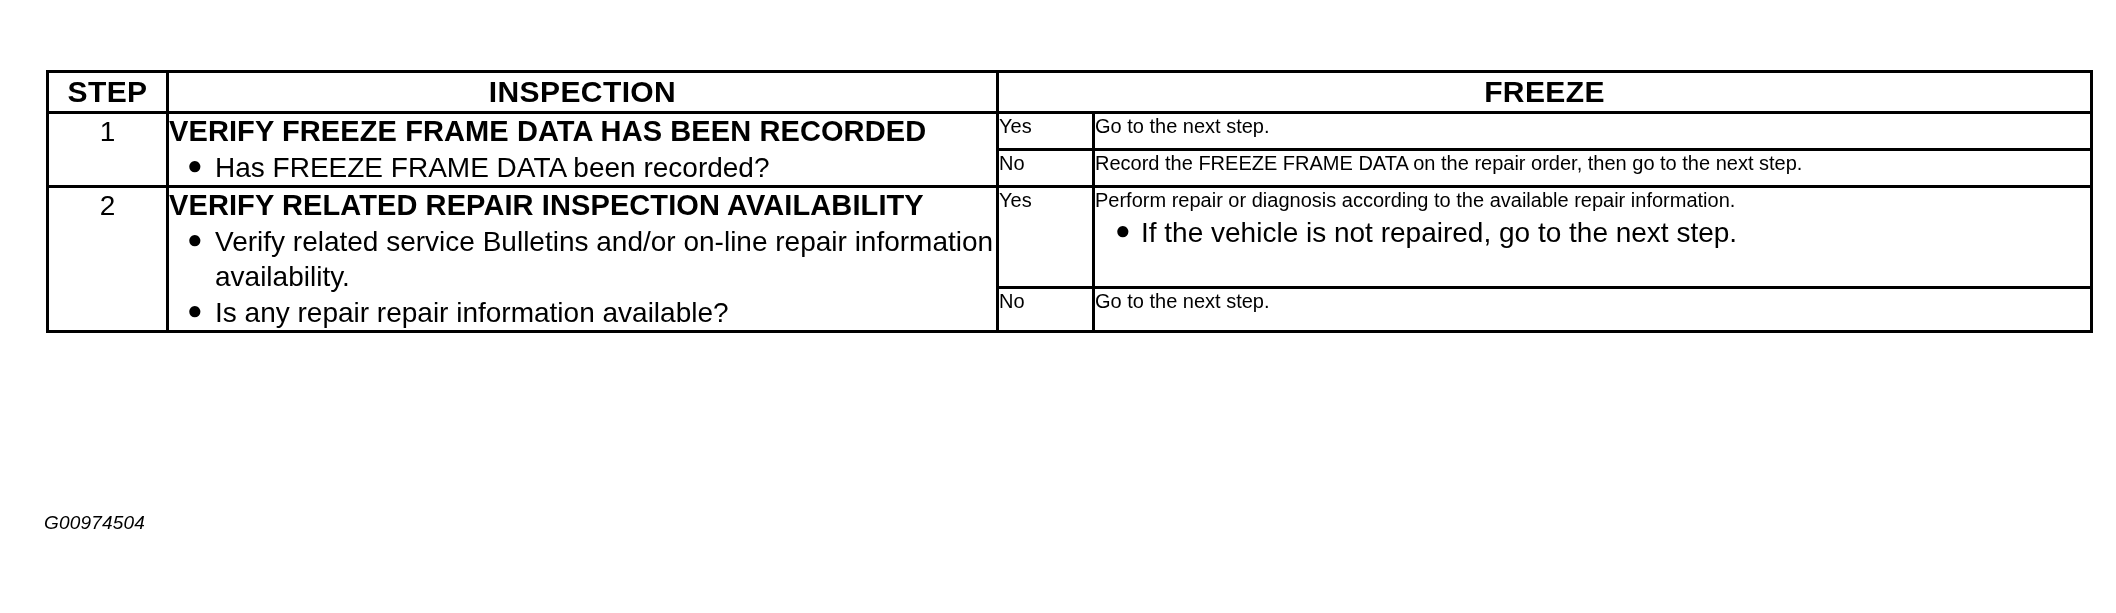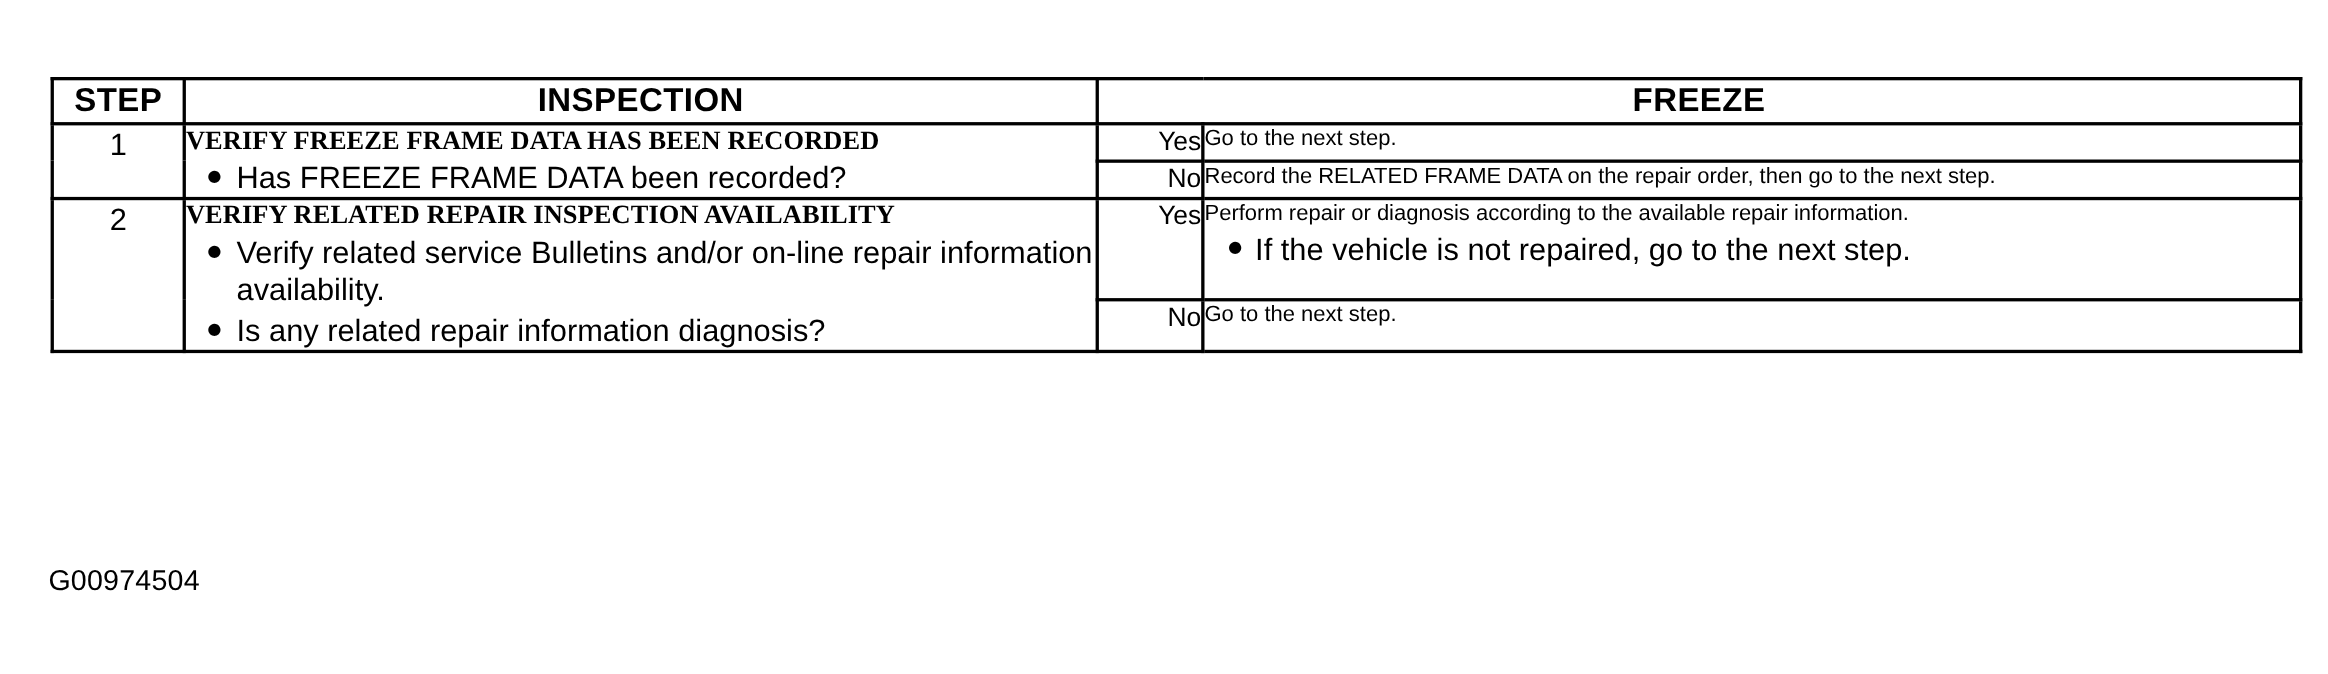--- a/index.html
+++ b/index.html
@@ -60,24 +60,23 @@
   }
 
   
   .insp-cell {
     padding: 8px 10px 10px 12px;
     font-size: 28px;
     line-height: 1.25;
   }
   .insp-title {
     font-weight: bold;
-    font-size: 24px;
+    font-size: 29px;
     line-height: 1.22;
     letter-spacing: 0.1px;
-    font-family: Liberation Serif, serif;
   }
   .insp-list {
     margin: 2px 0 0 0;
     padding: 0;
     list-style: none;
   }
   .insp-list li {
     position: relative;
     padding-left: 46px;
     font-size: 28px;
@@ -87,22 +86,22 @@
   .insp-list li .bullet {
     position: absolute;
     left: 18px;
     top: -1px;
     font-size: 26px;
     line-height: 1.22;
   }
 
   
   .yn-cell {
-    text-align: right;
-    font-size: 24px;
+    text-align: left;
+    font-size: 20px;
     line-height: 1.25;
     padding: 8px 6px 6px 6px;
     white-space: nowrap;
   }
 
   
   .act-cell {
     padding: 8px 10px 8px 14px;
     font-size: 28px;
     line-height: 1.25;
@@ -127,23 +126,24 @@
     position: absolute;
     left: 20px;
     top: -1px;
     font-size: 26px;
   }
 
   .figure-id {
     position: absolute;
     left: 34px;
     top: 512px;
-    font-size: 26px;
+    font-size: 19px;
     line-height: 1.2;
     letter-spacing: 0.2px;
+    font-style: italic;
   }
 </style>
 </head>
 <body>
 
 <div class="page">
 
   <table class="diag-table">
     <colgroup>
       <col style="width:120px">
@@ -169,31 +169,31 @@
         </td>
         <td class="yn-cell">Yes</td>
         <td class="act-cell">
           <div class="act-text">Go to the next step.</div>
         </td>
       </tr>
 
       <tr>
         <td class="yn-cell">No</td>
         <td class="act-cell">
-          <div class="act-text">Record the RELATED FRAME DATA on the repair order, then go to the next step.</div>
+          <div class="act-text">Record the FREEZE FRAME DATA on the repair order, then go to the next step.</div>
         </td>
       </tr>
 
       <tr>
         <td class="step-cell" rowspan="2">2</td>
         <td class="insp-cell" rowspan="2">
           <div class="insp-title">VERIFY RELATED REPAIR INSPECTION AVAILABILITY</div>
           <ul class="insp-list">
             <li><span class="bullet">●</span><span>Verify related service Bulletins and/or on-line repair information availability.</span></li>
-            <li><span class="bullet">●</span><span>Is any related repair information diagnosis?</span></li>
+            <li><span class="bullet">●</span><span>Is any repair repair information available?</span></li>
           </ul>
         </td>
         <td class="yn-cell">Yes</td>
         <td class="act-cell">
           <div class="act-text">Perform repair or diagnosis according to the available repair information.</div>
           <ul class="act-list">
             <li><span class="bullet">●</span><span>If the vehicle is not repaired, go to the next step.</span></li>
           </ul>
         </td>
       </tr>

